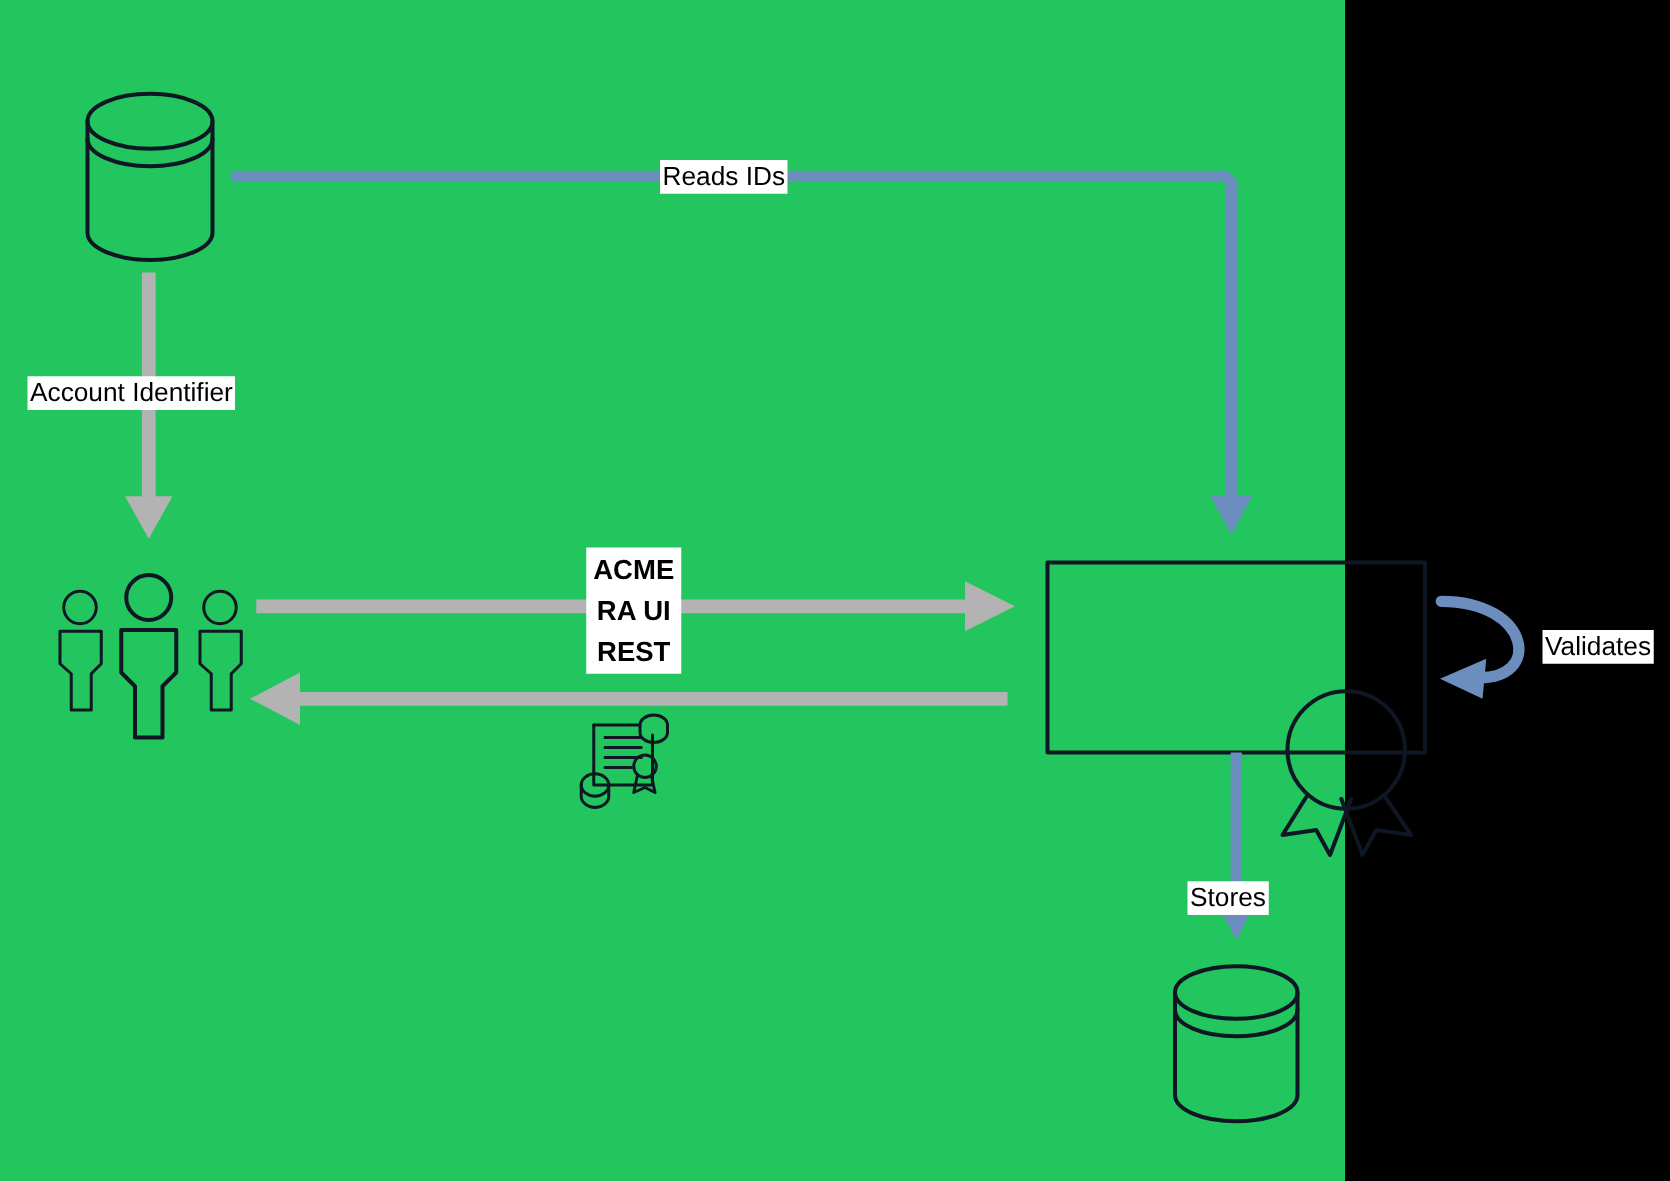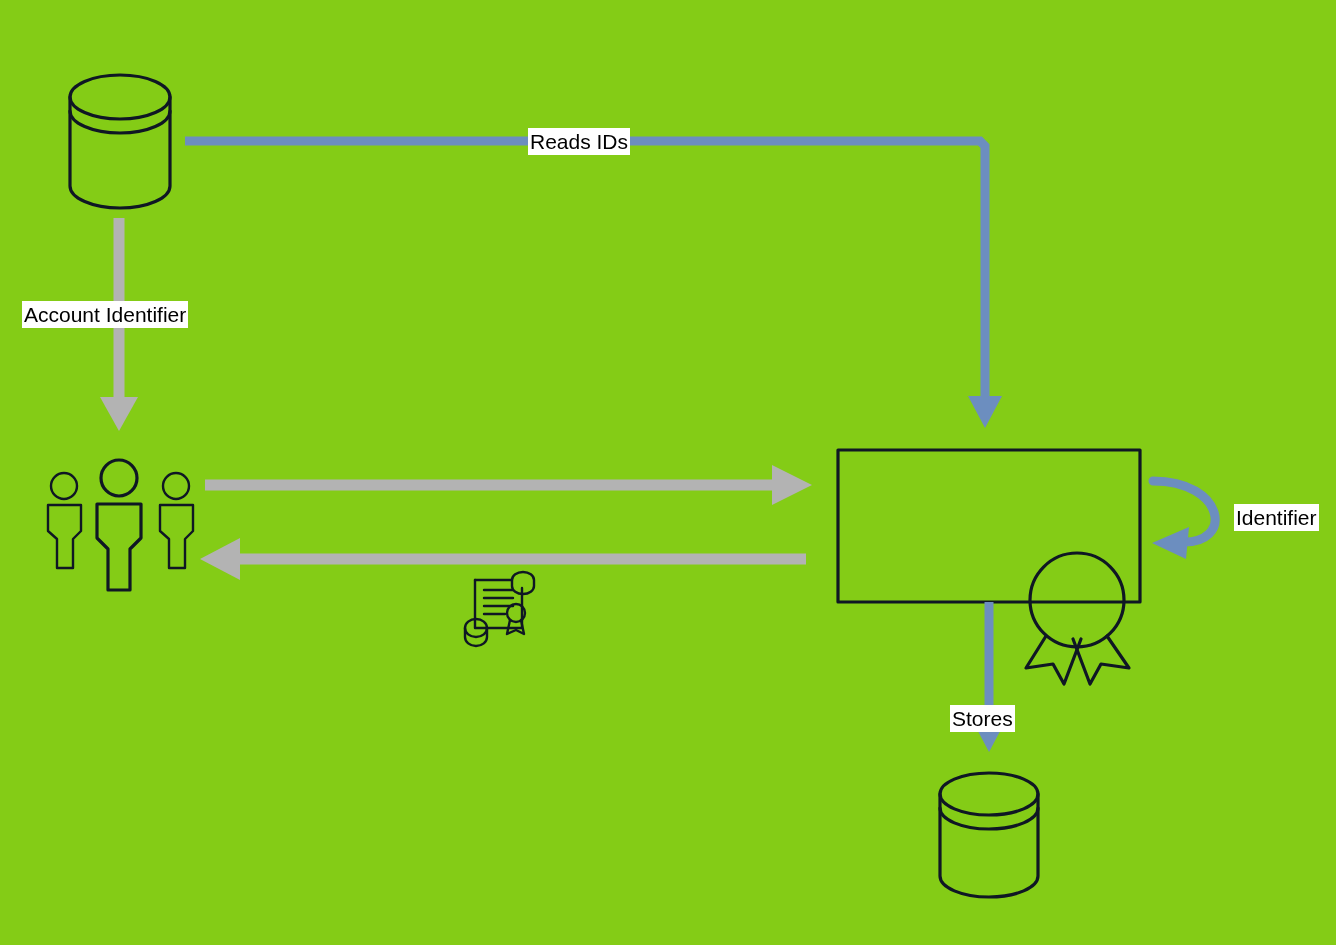--- a/index.html
+++ b/index.html
@@ -1,18 +1,18 @@
 <!DOCTYPE html>
 <html><head>
 <meta charset="utf-8">
 <style>
   html,body{margin:0;padding:0;background:#000;}
   body{width:1336px;height:945px;overflow:hidden;
        font-family:"Liberation Sans","DejaVu Sans",sans-serif;}
-  #canvas{position:relative;width:1336px;height:945px;background:#84cc16;}
+  #canvas{position:relative;width:1076px;height:945px;background:#22c55e;}
   svg#diagram{position:absolute;left:0;top:0;width:1336px;height:945px;display:block;}
   .lbl{position:absolute;background:#ffffff;color:#000000;
        font-family:"Liberation Sans","DejaVu Sans",sans-serif;
        font-size:21px;line-height:25px;white-space:nowrap;
        padding:1px 2px;box-sizing:border-box;}
   .lbl.multi{white-space:pre;text-align:center;font-weight:bold;font-size:22px;line-height:33px;}
 </style>
 </head>
 <body>
 
@@ -121,18 +121,21 @@
       <ellipse class="shape" cx="989" cy="794" rx="49" ry="21"></ellipse>
       <path class="shape" d="M 940 808 A 49 21 0 0 0 1038 808"></path>
     </g>
 
   </svg>
 
   <div class="lbl" style="left:528px;top:128px;">Reads IDs</div>
 
   <div class="lbl" style="left:22px;top:301px;">Account Identifier</div>
 
+  <div class="lbl multi" style="left:469px;top:438px;width:76px;"><span>ACME</span>
+<span>RA UI</span>
+<span>REST</span></div>
 
-  <div class="lbl" style="left:1234px;top:504px;">Identifier</div>
+  <div class="lbl" style="left:1234px;top:504px;">Validates</div>
 
   <div class="lbl" style="left:950px;top:677px;margin-top:28px;">Stores</div>
 
 </div>
 
 </body></html>

